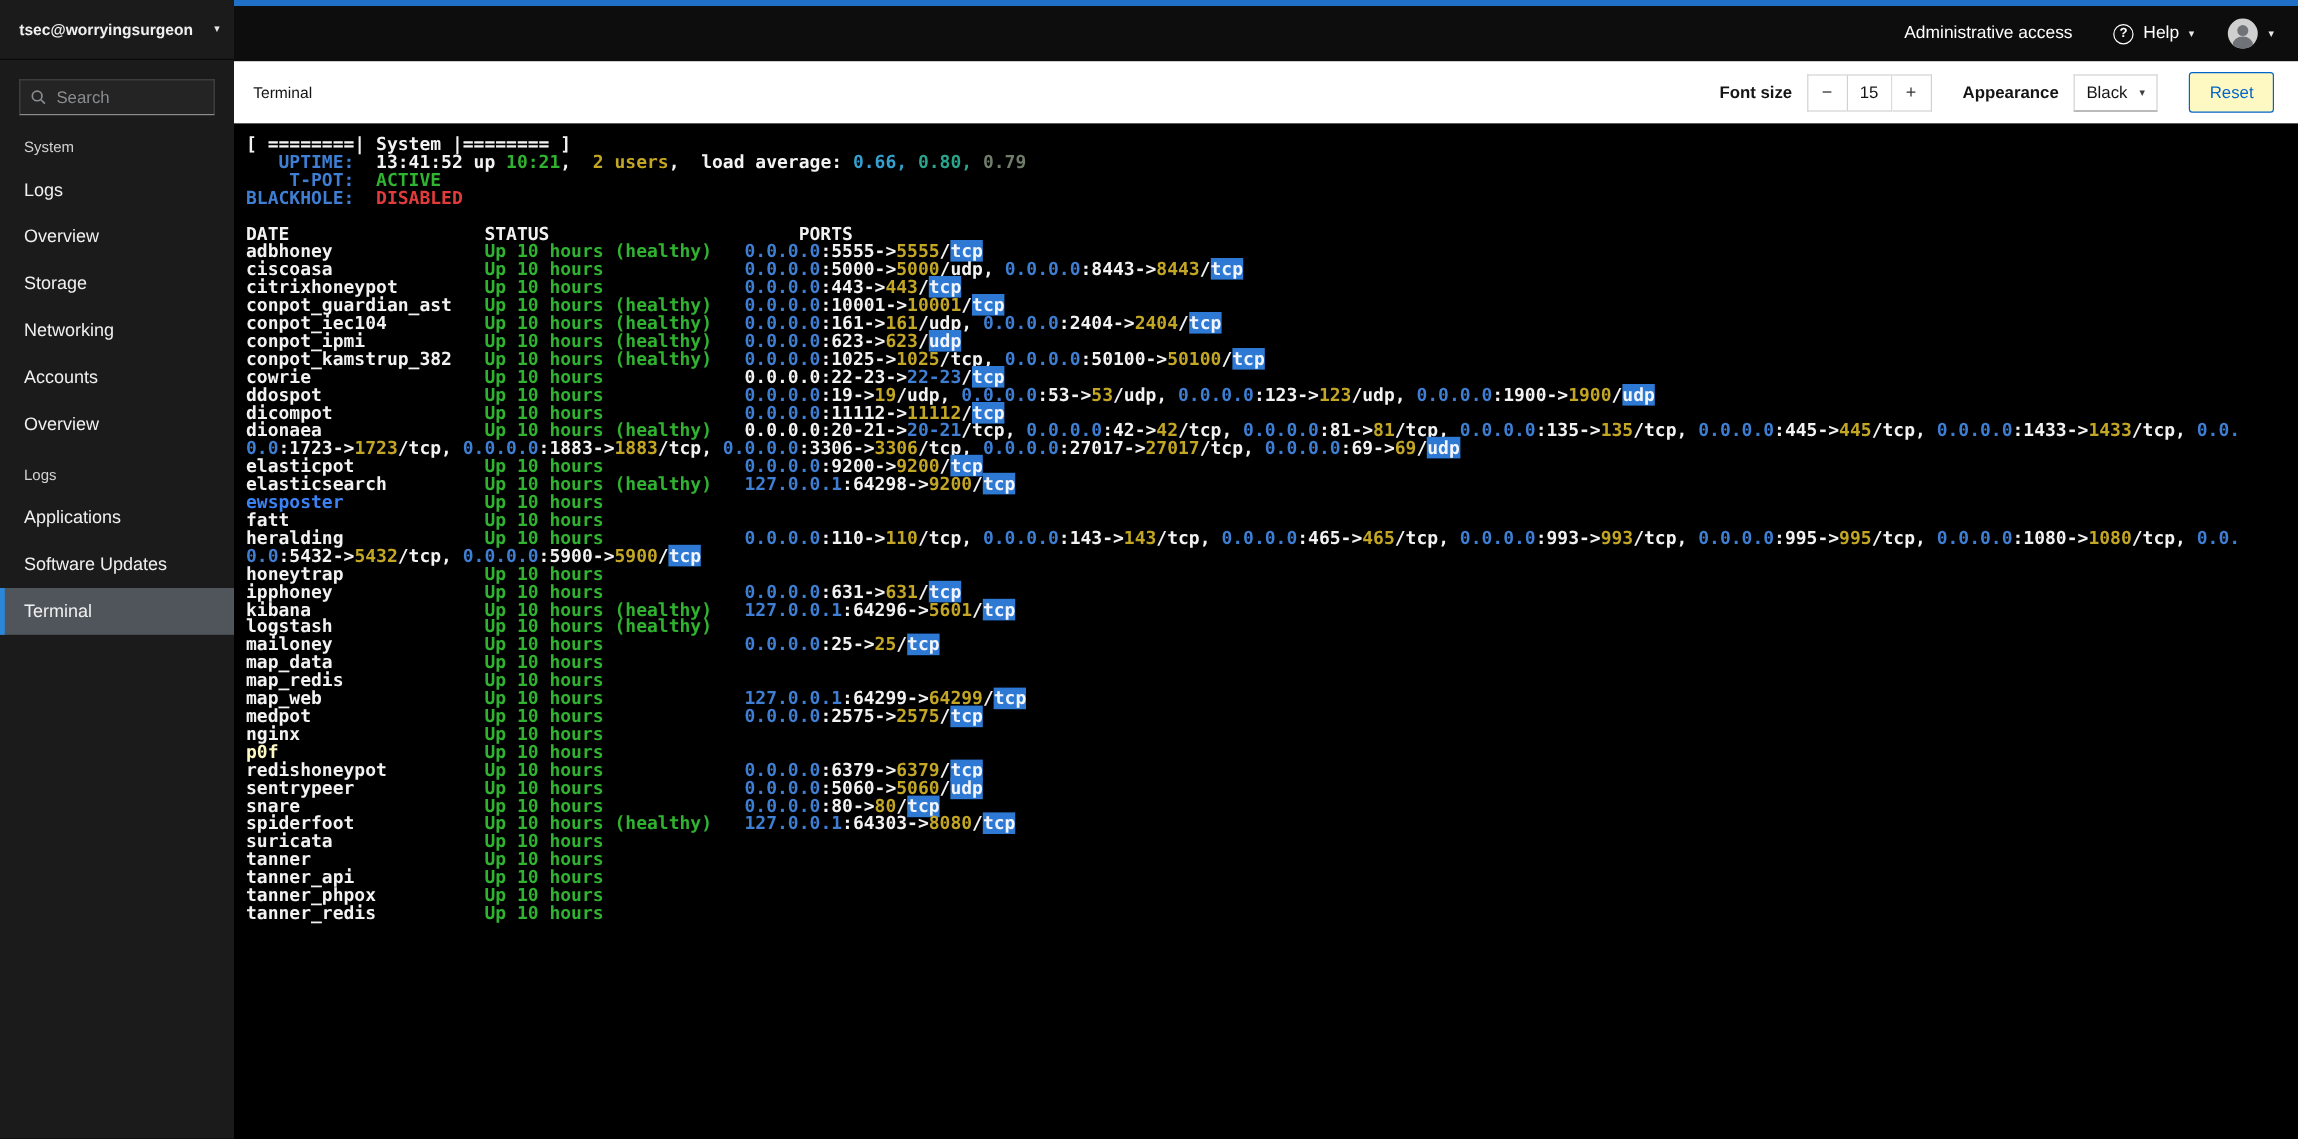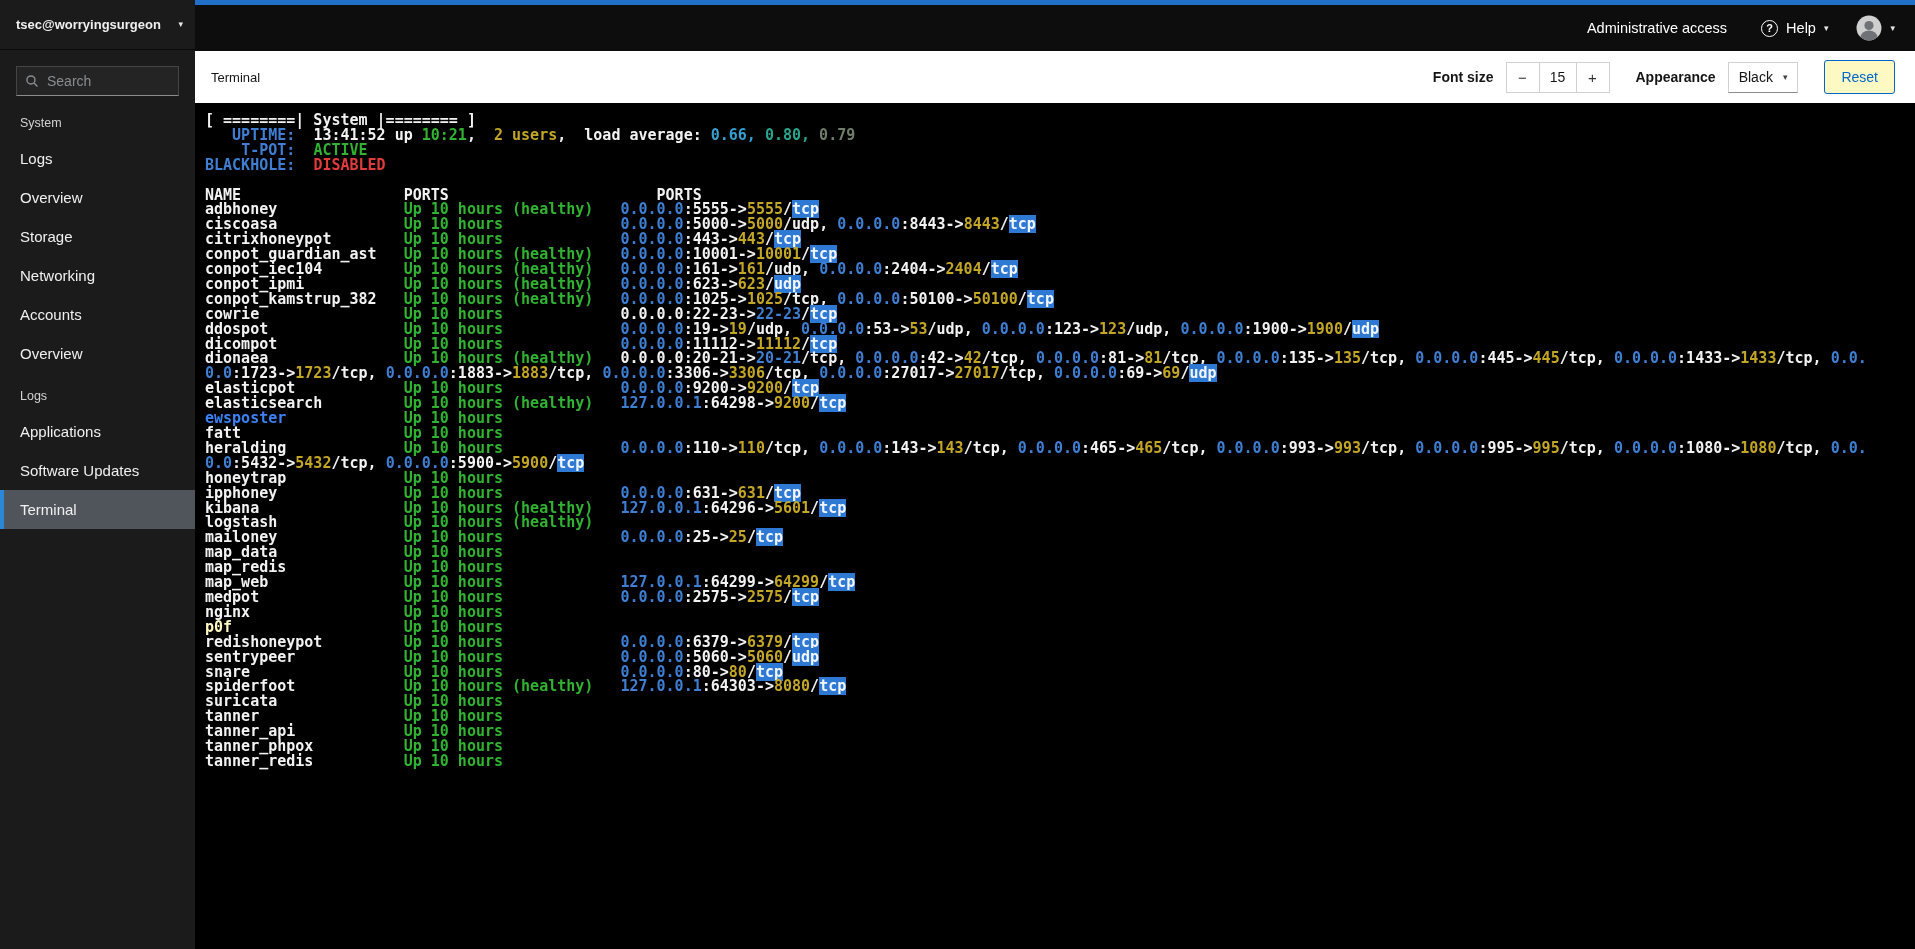--- a/index.html
+++ b/index.html
@@ -181,21 +181,21 @@
       </div>
     </div>
 
     <div class="terminal">
       <div id="term">
           <div class="tline"><span style="color: rgb(242, 242, 242);">[ ========| System |======== ]</span></div>
           <div class="tline"><span style="color: rgb(62, 127, 212);">   UPTIME:  </span><span style="color: rgb(242, 242, 242);">13:41:52 up </span><span style="color: rgb(48, 179, 48);">10:21</span><span style="color: rgb(242, 242, 242);">,  </span><span style="color: rgb(195, 166, 36);">2 users</span><span style="color: rgb(242, 242, 242);">,  load average: </span><span style="color: rgb(53, 160, 207);">0.66,</span><span style="color: rgb(42, 165, 141);"> 0.80,</span><span style="color: rgb(112, 125, 106);"> 0.79</span></div>
           <div class="tline"><span style="color: rgb(62, 127, 212);">    T-POT:  </span><span style="color: rgb(48, 179, 48);">ACTIVE</span></div>
           <div class="tline"><span style="color: rgb(62, 127, 212);">BLACKHOLE:  </span><span style="color: rgb(226, 59, 59);">DISABLED</span></div>
           <div class="tline"></div>
-          <div class="tline"><span style="color: rgb(242, 242, 242);">NAME                  PORTS                       PORTS</span></div>
+          <div class="tline"><span style="color: rgb(242, 242, 242);">DATE                  STATUS                       PORTS</span></div>
           <div class="tline"><span style="color: rgb(242, 242, 242);">adbhoney              </span><span style="color: rgb(48, 179, 48);">Up 10 hours (healthy)   </span><span style="color: rgb(62, 127, 212);">0.0.0.0</span><span style="color: rgb(242, 242, 242);">:5555</span><span style="color: rgb(242, 242, 242);">-&gt;</span><span style="color: rgb(195, 166, 36);">5555</span><span style="color: rgb(242, 242, 242);">/</span><span style="background: rgb(46, 121, 212); color: rgb(242, 246, 252);">tcp</span></div>
           <div class="tline"><span style="color: rgb(242, 242, 242);">ciscoasa              </span><span style="color: rgb(48, 179, 48);">Up 10 hours             </span><span style="color: rgb(62, 127, 212);">0.0.0.0</span><span style="color: rgb(242, 242, 242);">:5000</span><span style="color: rgb(242, 242, 242);">-&gt;</span><span style="color: rgb(195, 166, 36);">5000</span><span style="color: rgb(242, 242, 242);">/</span><span style="color: rgb(242, 242, 242);">udp</span><span style="color: rgb(242, 242, 242);">, </span><span style="color: rgb(62, 127, 212);">0.0.0.0</span><span style="color: rgb(242, 242, 242);">:8443</span><span style="color: rgb(242, 242, 242);">-&gt;</span><span style="color: rgb(195, 166, 36);">8443</span><span style="color: rgb(242, 242, 242);">/</span><span style="background: rgb(46, 121, 212); color: rgb(242, 246, 252);">tcp</span></div>
           <div class="tline"><span style="color: rgb(242, 242, 242);">citrixhoneypot        </span><span style="color: rgb(48, 179, 48);">Up 10 hours             </span><span style="color: rgb(62, 127, 212);">0.0.0.0</span><span style="color: rgb(242, 242, 242);">:443</span><span style="color: rgb(242, 242, 242);">-&gt;</span><span style="color: rgb(195, 166, 36);">443</span><span style="color: rgb(242, 242, 242);">/</span><span style="background: rgb(46, 121, 212); color: rgb(242, 246, 252);">tcp</span></div>
           <div class="tline"><span style="color: rgb(242, 242, 242);">conpot_guardian_ast   </span><span style="color: rgb(48, 179, 48);">Up 10 hours (healthy)   </span><span style="color: rgb(62, 127, 212);">0.0.0.0</span><span style="color: rgb(242, 242, 242);">:10001</span><span style="color: rgb(242, 242, 242);">-&gt;</span><span style="color: rgb(195, 166, 36);">10001</span><span style="color: rgb(242, 242, 242);">/</span><span style="background: rgb(46, 121, 212); color: rgb(242, 246, 252);">tcp</span></div>
           <div class="tline"><span style="color: rgb(242, 242, 242);">conpot_iec104         </span><span style="color: rgb(48, 179, 48);">Up 10 hours (healthy)   </span><span style="color: rgb(62, 127, 212);">0.0.0.0</span><span style="color: rgb(242, 242, 242);">:161</span><span style="color: rgb(242, 242, 242);">-&gt;</span><span style="color: rgb(195, 166, 36);">161</span><span style="color: rgb(242, 242, 242);">/</span><span style="color: rgb(242, 242, 242);">udp</span><span style="color: rgb(242, 242, 242);">, </span><span style="color: rgb(62, 127, 212);">0.0.0.0</span><span style="color: rgb(242, 242, 242);">:2404</span><span style="color: rgb(242, 242, 242);">-&gt;</span><span style="color: rgb(195, 166, 36);">2404</span><span style="color: rgb(242, 242, 242);">/</span><span style="background: rgb(46, 121, 212); color: rgb(242, 246, 252);">tcp</span></div>
           <div class="tline"><span style="color: rgb(242, 242, 242);">conpot_ipmi           </span><span style="color: rgb(48, 179, 48);">Up 10 hours (healthy)   </span><span style="color: rgb(62, 127, 212);">0.0.0.0</span><span style="color: rgb(242, 242, 242);">:623</span><span style="color: rgb(242, 242, 242);">-&gt;</span><span style="color: rgb(195, 166, 36);">623</span><span style="color: rgb(242, 242, 242);">/</span><span style="background: rgb(46, 121, 212); color: rgb(242, 246, 252);">udp</span></div>
           <div class="tline"><span style="color: rgb(242, 242, 242);">conpot_kamstrup_382   </span><span style="color: rgb(48, 179, 48);">Up 10 hours (healthy)   </span><span style="color: rgb(62, 127, 212);">0.0.0.0</span><span style="color: rgb(242, 242, 242);">:1025</span><span style="color: rgb(242, 242, 242);">-&gt;</span><span style="color: rgb(195, 166, 36);">1025</span><span style="color: rgb(242, 242, 242);">/</span><span style="color: rgb(242, 242, 242);">tcp</span><span style="color: rgb(242, 242, 242);">, </span><span style="color: rgb(62, 127, 212);">0.0.0.0</span><span style="color: rgb(242, 242, 242);">:50100</span><span style="color: rgb(242, 242, 242);">-&gt;</span><span style="color: rgb(195, 166, 36);">50100</span><span style="color: rgb(242, 242, 242);">/</span><span style="background: rgb(46, 121, 212); color: rgb(242, 246, 252);">tcp</span></div>
           <div class="tline"><span style="color: rgb(242, 242, 242);">cowrie                </span><span style="color: rgb(48, 179, 48);">Up 10 hours             </span><span style="color: rgb(242, 242, 242);">0.0.0.0:22-23</span><span style="color: rgb(242, 242, 242);">-&gt;</span><span style="color: rgb(62, 127, 212);">22-23</span><span style="color: rgb(242, 242, 242);">/</span><span style="background: rgb(46, 121, 212); color: rgb(242, 246, 252);">tcp</span></div>
           <div class="tline"><span style="color: rgb(242, 242, 242);">ddospot               </span><span style="color: rgb(48, 179, 48);">Up 10 hours             </span><span style="color: rgb(62, 127, 212);">0.0.0.0</span><span style="color: rgb(242, 242, 242);">:19</span><span style="color: rgb(242, 242, 242);">-&gt;</span><span style="color: rgb(195, 166, 36);">19</span><span style="color: rgb(242, 242, 242);">/</span><span style="color: rgb(242, 242, 242);">udp</span><span style="color: rgb(242, 242, 242);">, </span><span style="color: rgb(62, 127, 212);">0.0.0.0</span><span style="color: rgb(242, 242, 242);">:53</span><span style="color: rgb(242, 242, 242);">-&gt;</span><span style="color: rgb(195, 166, 36);">53</span><span style="color: rgb(242, 242, 242);">/</span><span style="color: rgb(242, 242, 242);">udp</span><span style="color: rgb(242, 242, 242);">, </span><span style="color: rgb(62, 127, 212);">0.0.0.0</span><span style="color: rgb(242, 242, 242);">:123</span><span style="color: rgb(242, 242, 242);">-&gt;</span><span style="color: rgb(195, 166, 36);">123</span><span style="color: rgb(242, 242, 242);">/</span><span style="color: rgb(242, 242, 242);">udp</span><span style="color: rgb(242, 242, 242);">, </span><span style="color: rgb(62, 127, 212);">0.0.0.0</span><span style="color: rgb(242, 242, 242);">:1900</span><span style="color: rgb(242, 242, 242);">-&gt;</span><span style="color: rgb(195, 166, 36);">1900</span><span style="color: rgb(242, 242, 242);">/</span><span style="background: rgb(46, 121, 212); color: rgb(242, 246, 252);">udp</span></div>
           <div class="tline"><span style="color: rgb(242, 242, 242);">dicompot              </span><span style="color: rgb(48, 179, 48);">Up 10 hours             </span><span style="color: rgb(62, 127, 212);">0.0.0.0</span><span style="color: rgb(242, 242, 242);">:11112</span><span style="color: rgb(242, 242, 242);">-&gt;</span><span style="color: rgb(195, 166, 36);">11112</span><span style="color: rgb(242, 242, 242);">/</span><span style="background: rgb(46, 121, 212); color: rgb(242, 246, 252);">tcp</span></div>

